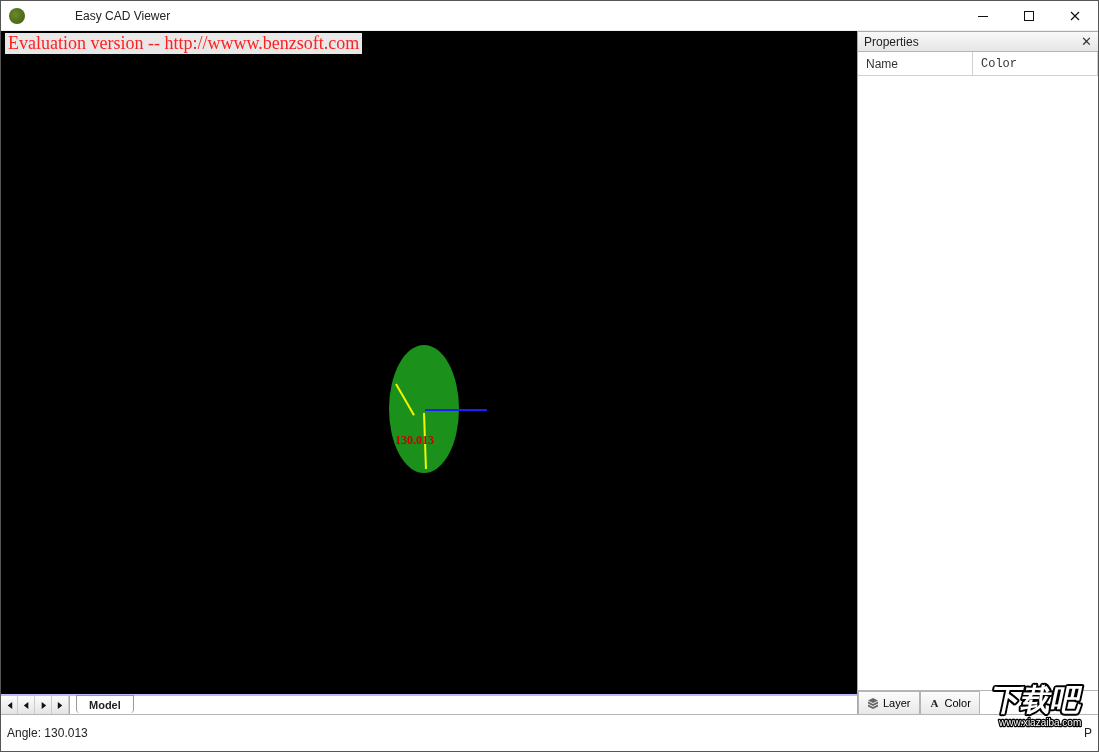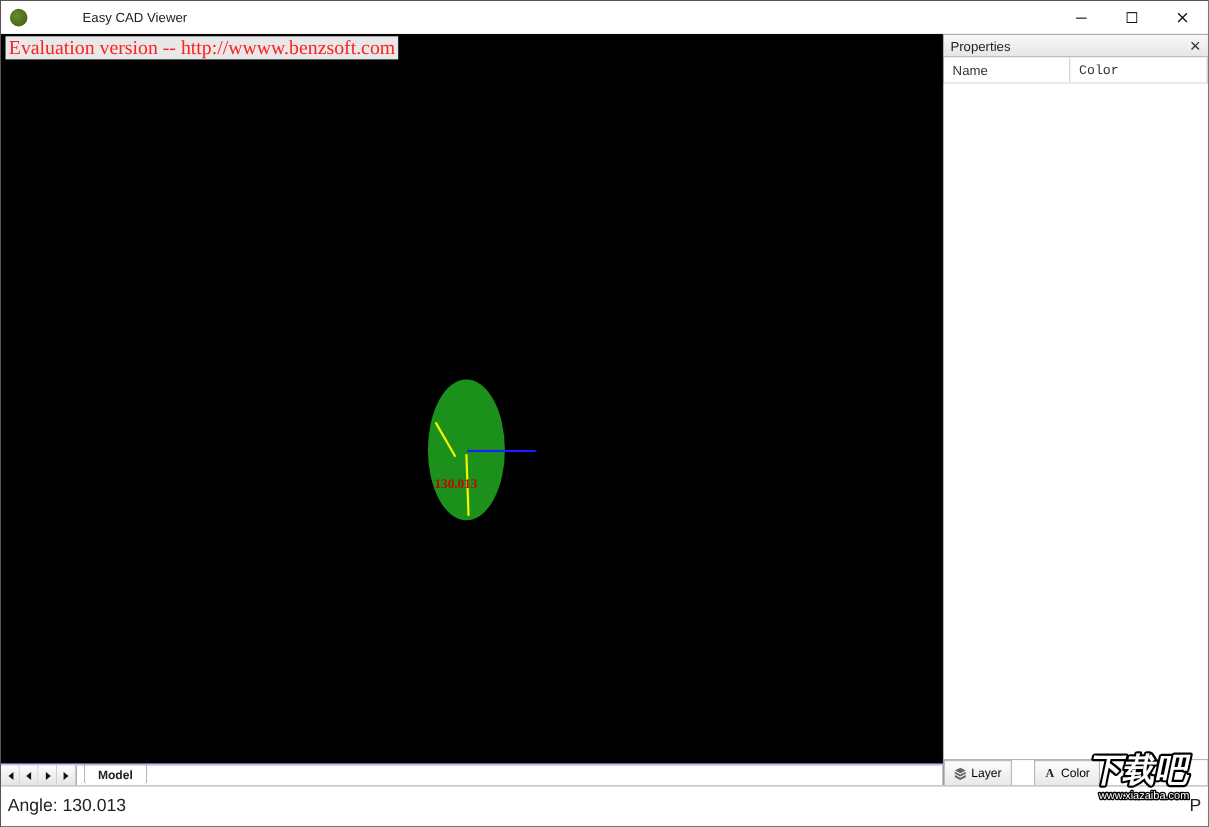--- a/index.html
+++ b/index.html
@@ -44,31 +44,31 @@
 .props { width: 240px; background: #fff; display: flex; flex-direction: column; border-top: 1px solid #aaa; }
 .props-header { height: 20px; background: linear-gradient(#f8f8f8,#e6e6e6); border-bottom: 1px solid #b5b5b5; display: flex; align-items: center; padding: 0 6px; font-size: 12px; }
 .props-header .ptitle { flex: 1; color: #222; }
 .props-header .pclose { font-size: 13px; color: #333; cursor: default; }
 .props-columns { height: 24px; display: flex; border-bottom: 1px solid #d0d0d0; font-size: 12px; }
 .props-columns .col { display: flex; align-items: center; padding: 0 8px; border-right: 1px solid #d0d0d0; color: #333; }
 .props-columns .col.name { width: 115px; }
 .props-columns .col.color { flex: 1; font-family: Liberation Mono, monospace; }
 .props-body { flex: 1; background: #fff; }
 
-.props-tabs { height: 24px; display: flex; align-items: stretch; border-top: 1px solid #b5b5b5; font-size: 11px; overflow: hidden; gap: 20px; }
+.props-tabs { height: 24px; display: flex; align-items: stretch; border-top: 1px solid #b5b5b5; font-size: 11px; overflow: hidden; }
 .ptab { display: flex; align-items: center; gap: 4px; padding: 0 8px; border: 1px solid #b5b5b5; border-bottom: none; background: linear-gradient(#fcfcfc,#e8e8e8); cursor: default; }
 .ptab .ico { width: 12px; height: 12px; display: inline-flex; align-items: center; justify-content: center; }
 .ptab .ico svg { width: 12px; height: 12px; }
 
 
 .watermark { position: absolute; right: 0; bottom: 20px; pointer-events: none; }
 .watermark svg { display: block; }
 
 
-.statusbar { height: 37px; border-top: 1px solid #b5b5b5; background: #fff; display: flex; align-items: center; padding: 12px 6px; font-size: 16px; color: #222; }
+.statusbar { height: 37px; border-top: 1px solid #b5b5b5; background: #fff; display: flex; align-items: center; padding: 12px 6px; font-size: 12px; color: #222; }
 .statusbar .st-left { flex: 1; }
 .statusbar .st-right { color: #222; }
 </style>
 </head>
 <body>
 
 <div class="window">
 
   <div class="titlebar">
     <div class="app-icon"></div>

